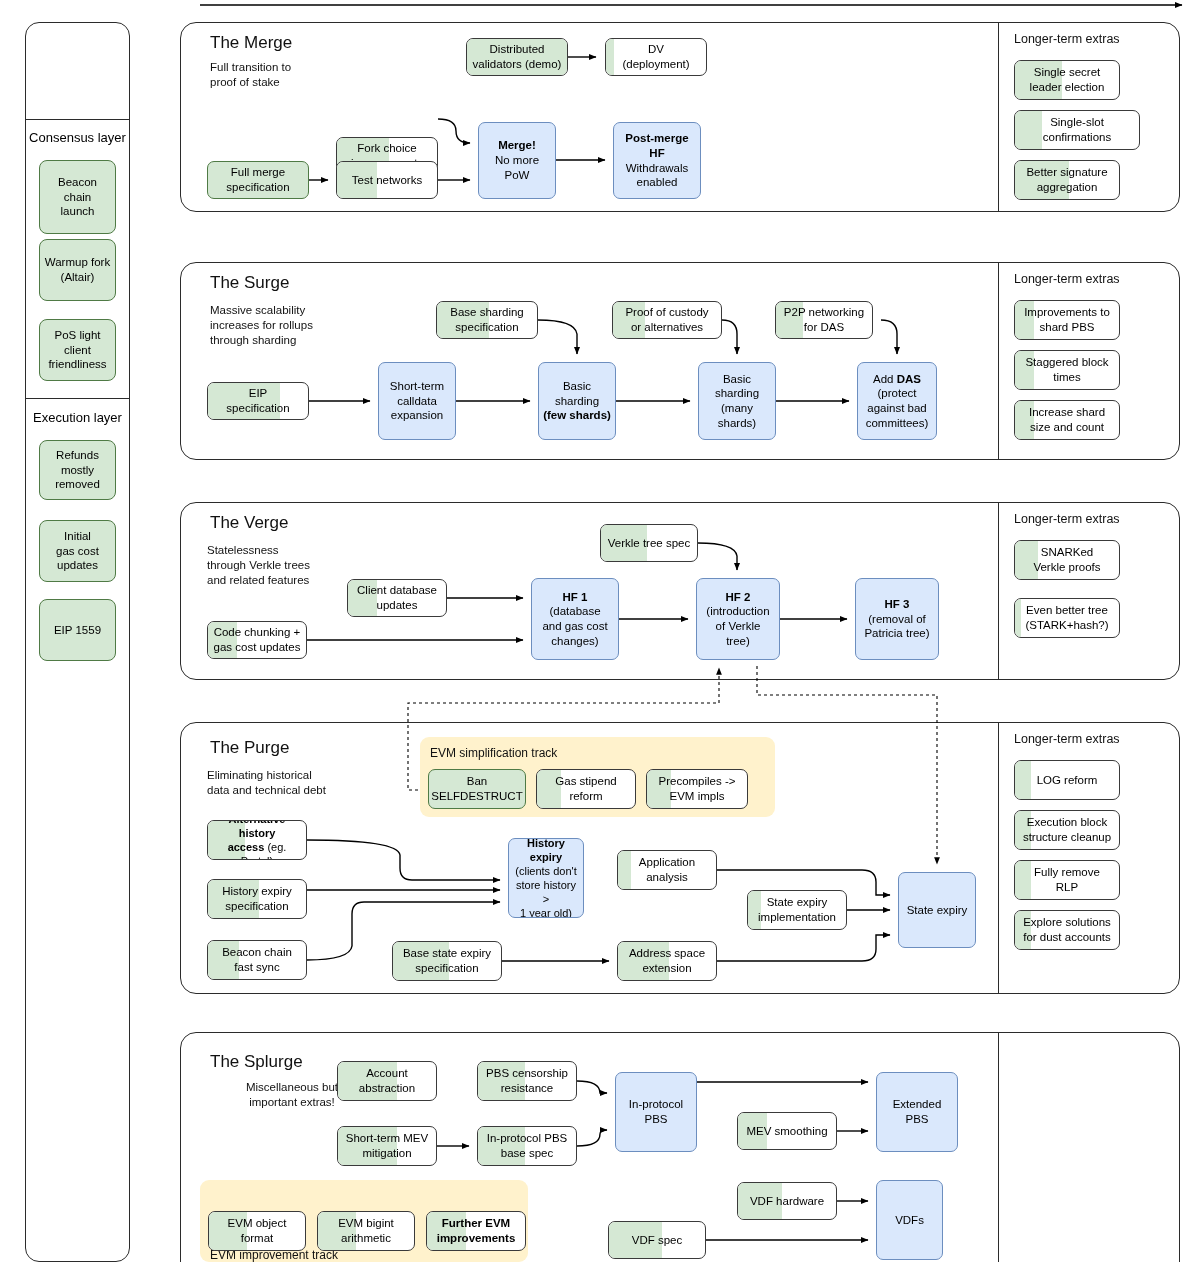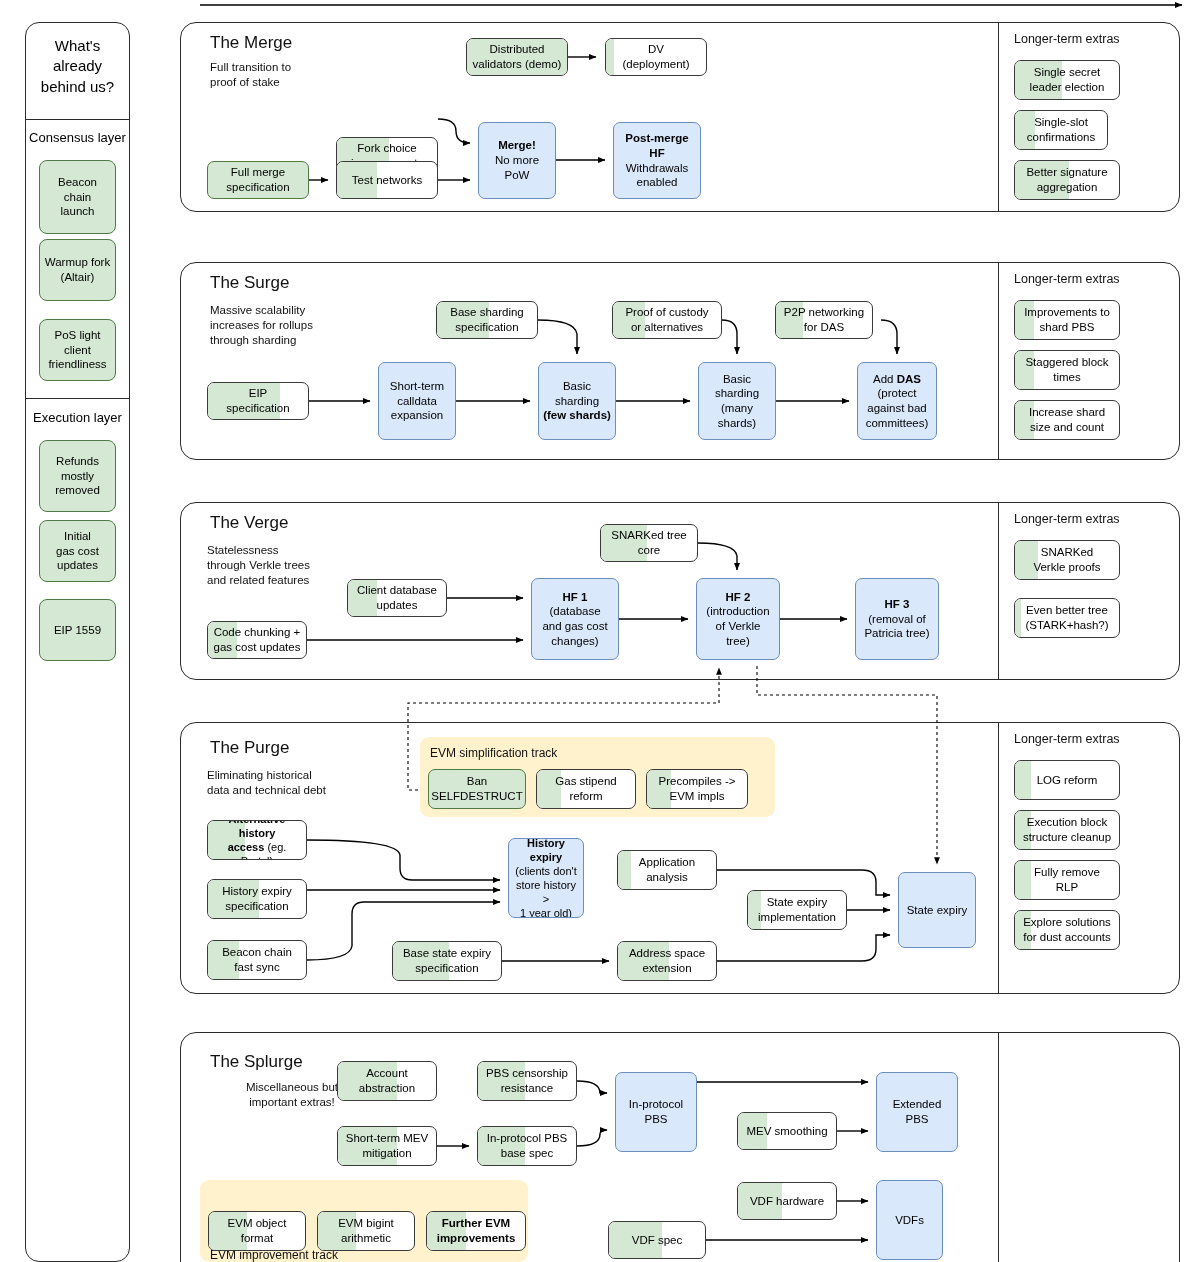--- a/index.html
+++ b/index.html
@@ -63,38 +63,35 @@
       </marker>
       <marker id="ahd" markerWidth="8" markerHeight="8" refX="6.8" refY="2.9" orient="auto" markerUnits="userSpaceOnUse">
         <path d="M0,0 L7.2,2.9 L0,5.8 z" fill="#000"></path>
       </marker>
     </defs>
     <path class="tl" d="M200,5 L1182,5" marker-end="url(#ah)"></path>
   </svg>
 
   <div class="side-outer" style="left:25px;top:22px;width:105px;height:1240px;"></div>
 
-  <div class="side-head" style="left:25px;top:36px;width:105px;">What's
-already
-behind us?</div>
   <div class="side-sep" style="left:25px;top:119px;width:105px;"></div>
 
   <div class="side-lbl" style="left:25px;top:130px;width:105px;text-align:center;">Consensus layer</div>
   <div class="side-box" style="left:39px;top:160px;width:77px;height:74px;">Beacon
 chain
 launch</div>
   <div class="side-box" style="left:39px;top:239px;width:77px;height:62px;">Warmup fork
 (Altair)</div>
   <div class="side-box" style="left:39px;top:319px;width:77px;height:62px;">PoS light
 client
 friendliness</div>
 
   <div class="side-sep" style="left:25px;top:398px;width:105px;"></div>
   <div class="side-lbl" style="left:25px;top:410px;width:105px;text-align:center;">Execution layer</div>
-  <div class="side-box" style="left:39px;top:440px;width:77px;height:72px;">Refunds
+  <div class="side-box" style="left:39px;top:440px;width:77px;height:60px;">Refunds
 mostly
 removed</div>
   <div class="side-box" style="left:39px;top:520px;width:77px;height:62px;">Initial
 gas cost
 updates</div>
   <div class="side-box" style="left:39px;top:599px;width:77px;height:62px;">EIP 1559</div>
 
   <div class="section" style="left:180px;top:22px;width:1000px;height:190px;"></div>
   <div class="divider" style="left:998px;top:22px;height:190px;"></div>
   <div class="sec-title" style="left:210px;top:33px;">The Merge</div>
@@ -135,21 +132,21 @@
 Withdrawals
 enabled</span>
   </div>
 
   <div class="extras-title" style="left:1014px;top:32px;">Longer-term extras</div>
   <div class="node" style="left:1014px;top:60px;width:106px;height:40px;">
     <span class="fill" style="width:45%"></span>
     <span class="lbl">Single secret
 leader election</span>
   </div>
-  <div class="node" style="left:1014px;top:110px;width:94px;height:40px;">
+  <div class="node" style="left:1014px;top:110px;width:126px;height:40px;">
     <span class="fill" style="width:22%"></span>
     <span class="lbl">Single-slot
 confirmations</span>
   </div>
   <div class="node" style="left:1014px;top:160px;width:106px;height:40px;">
     <span class="fill" style="width:52%"></span>
     <span class="lbl">Better signature
 aggregation</span>
   </div>
 
@@ -221,21 +218,21 @@
 
   <div class="section" style="left:180px;top:502px;width:1000px;height:178px;"></div>
   <div class="divider" style="left:998px;top:502px;height:178px;"></div>
   <div class="sec-title" style="left:210px;top:513px;">The Verge</div>
   <div class="sec-sub" style="left:207px;top:543px;width:170px;">Statelessness
 through Verkle trees
 and related features</div>
 
   <div class="node" style="left:600px;top:524px;width:98px;height:38px;">
     <span class="fill" style="width:48%"></span>
-    <span class="lbl">SNARKed tree core</span>
+    <span class="lbl">Verkle tree spec</span>
   </div>
   <div class="node" style="left:347px;top:579px;width:100px;height:38px;">
     <span class="fill" style="width:30%"></span>
     <span class="lbl">Client database
 updates</span>
   </div>
   <div class="node" style="left:207px;top:621px;width:100px;height:38px;">
     <span class="fill" style="width:30%"></span>
     <span class="lbl">Code chunking +
 gas cost updates</span>

